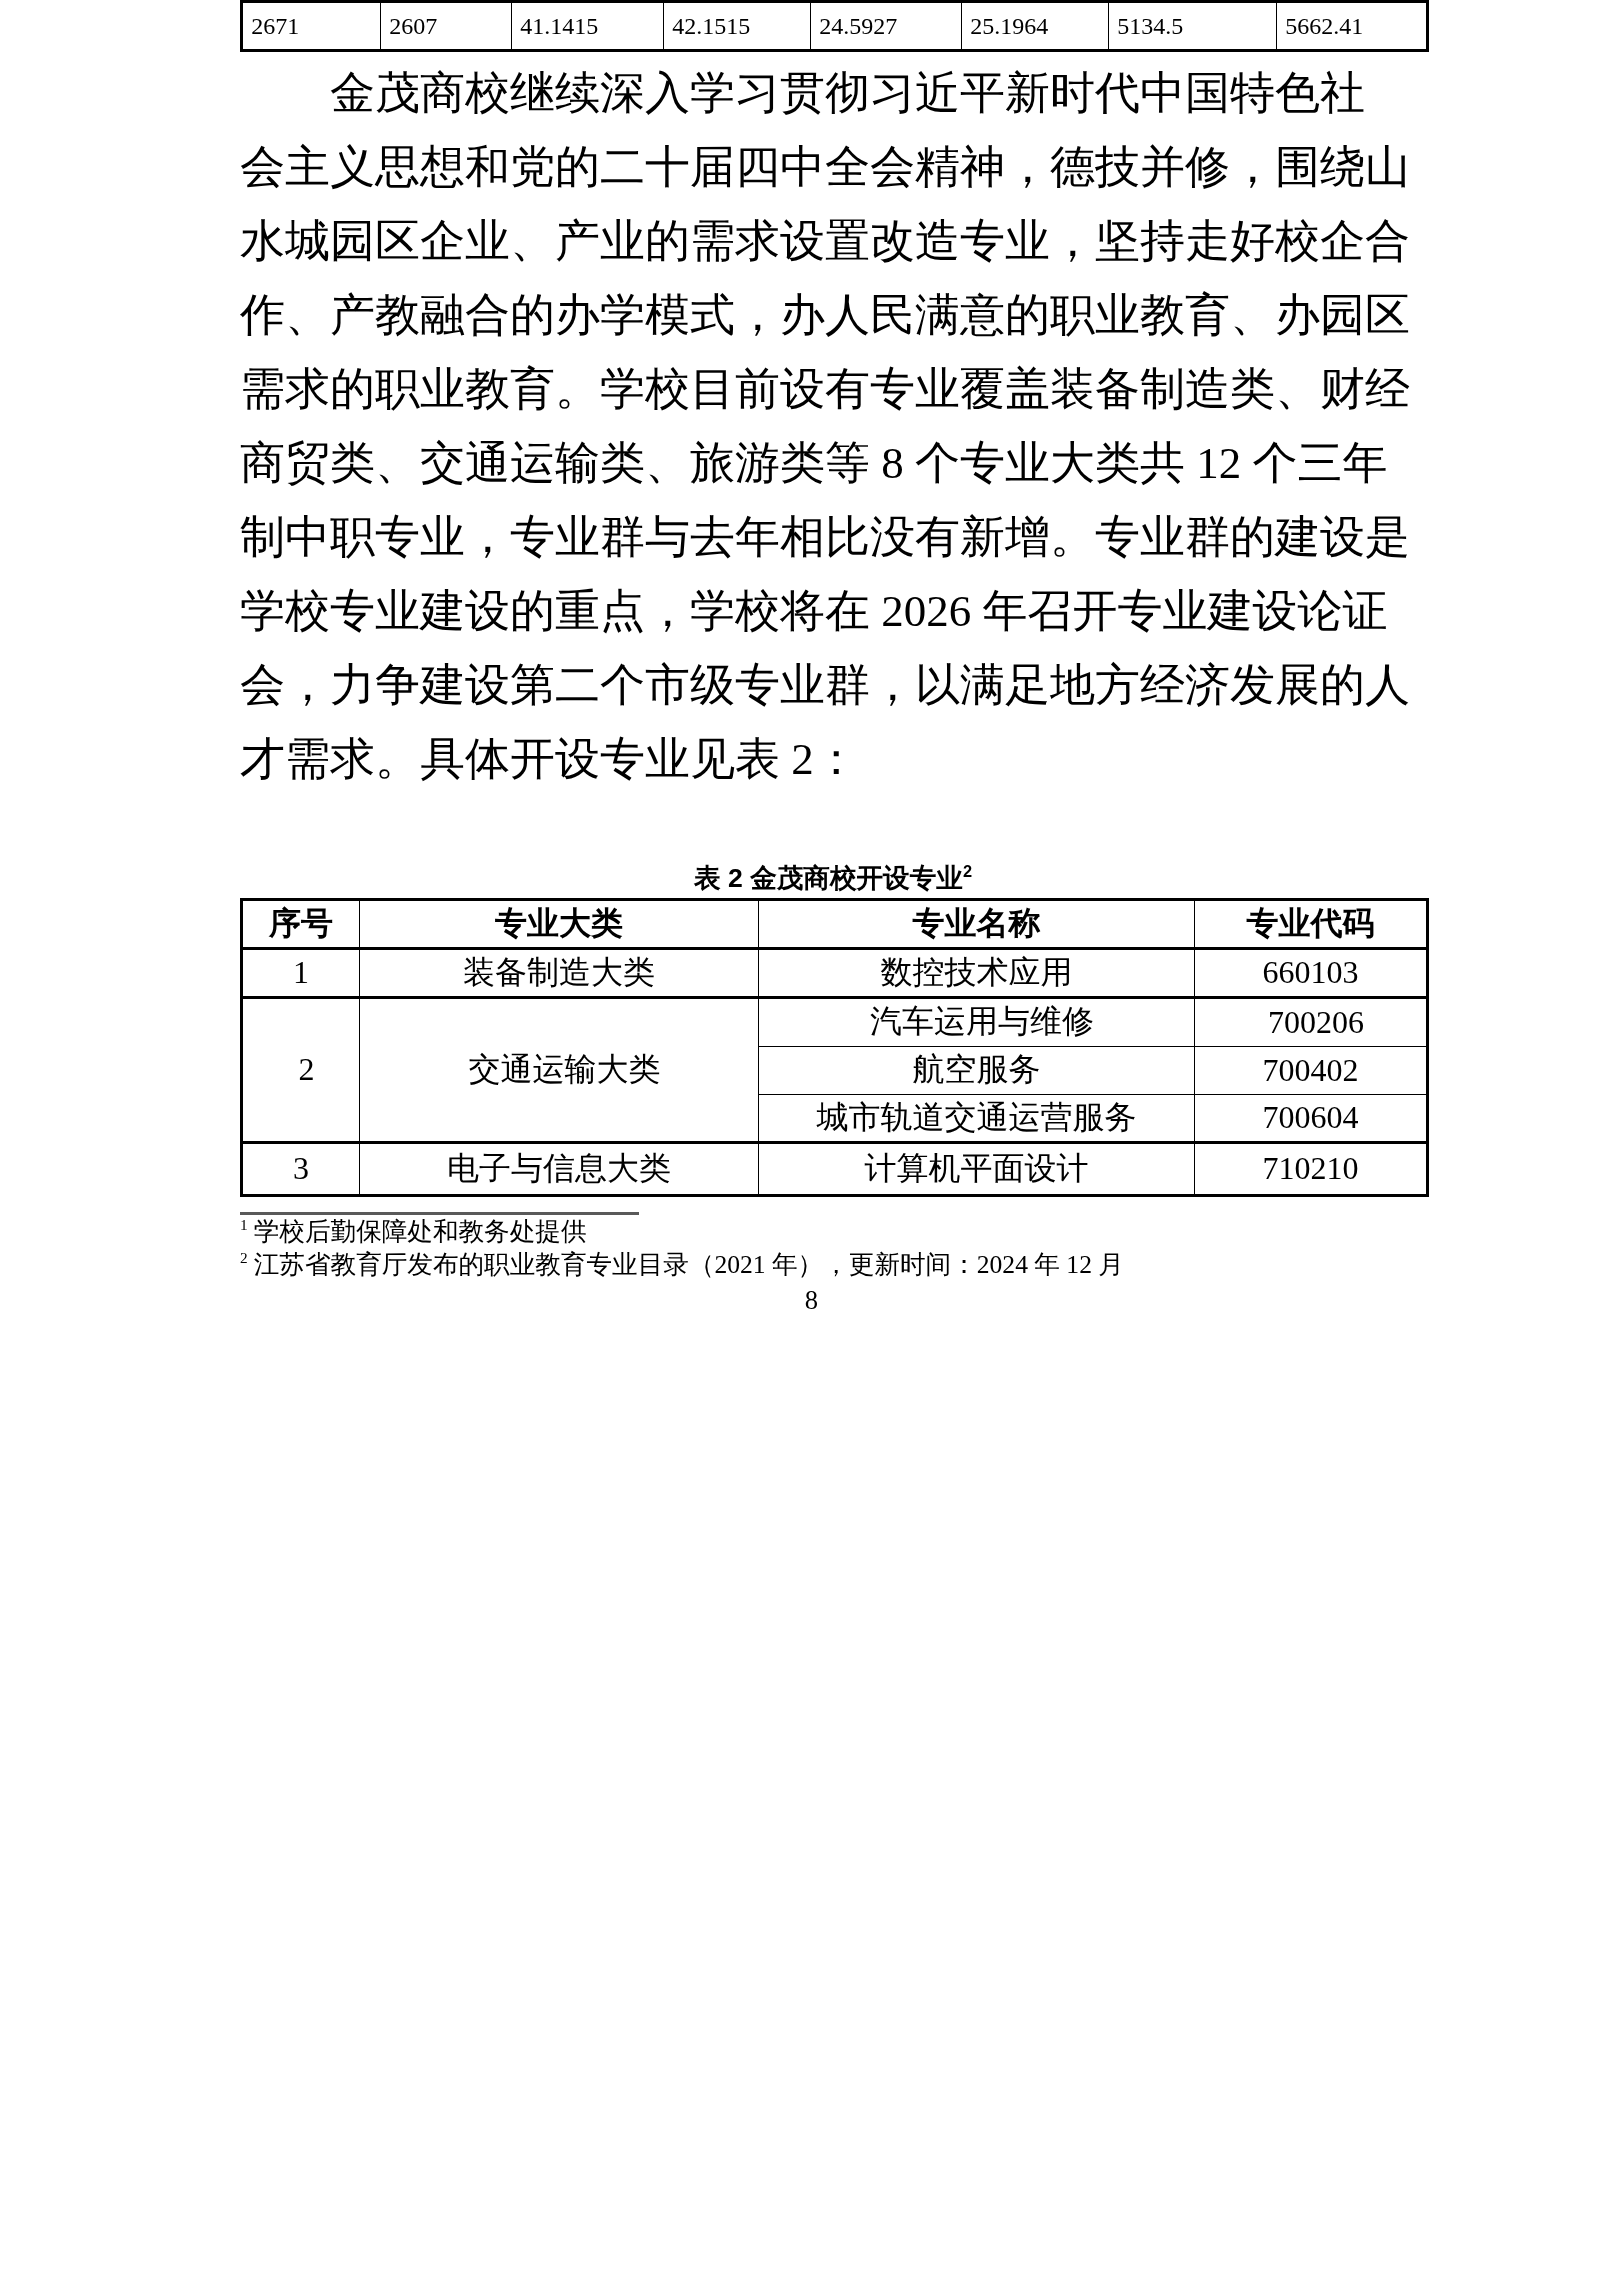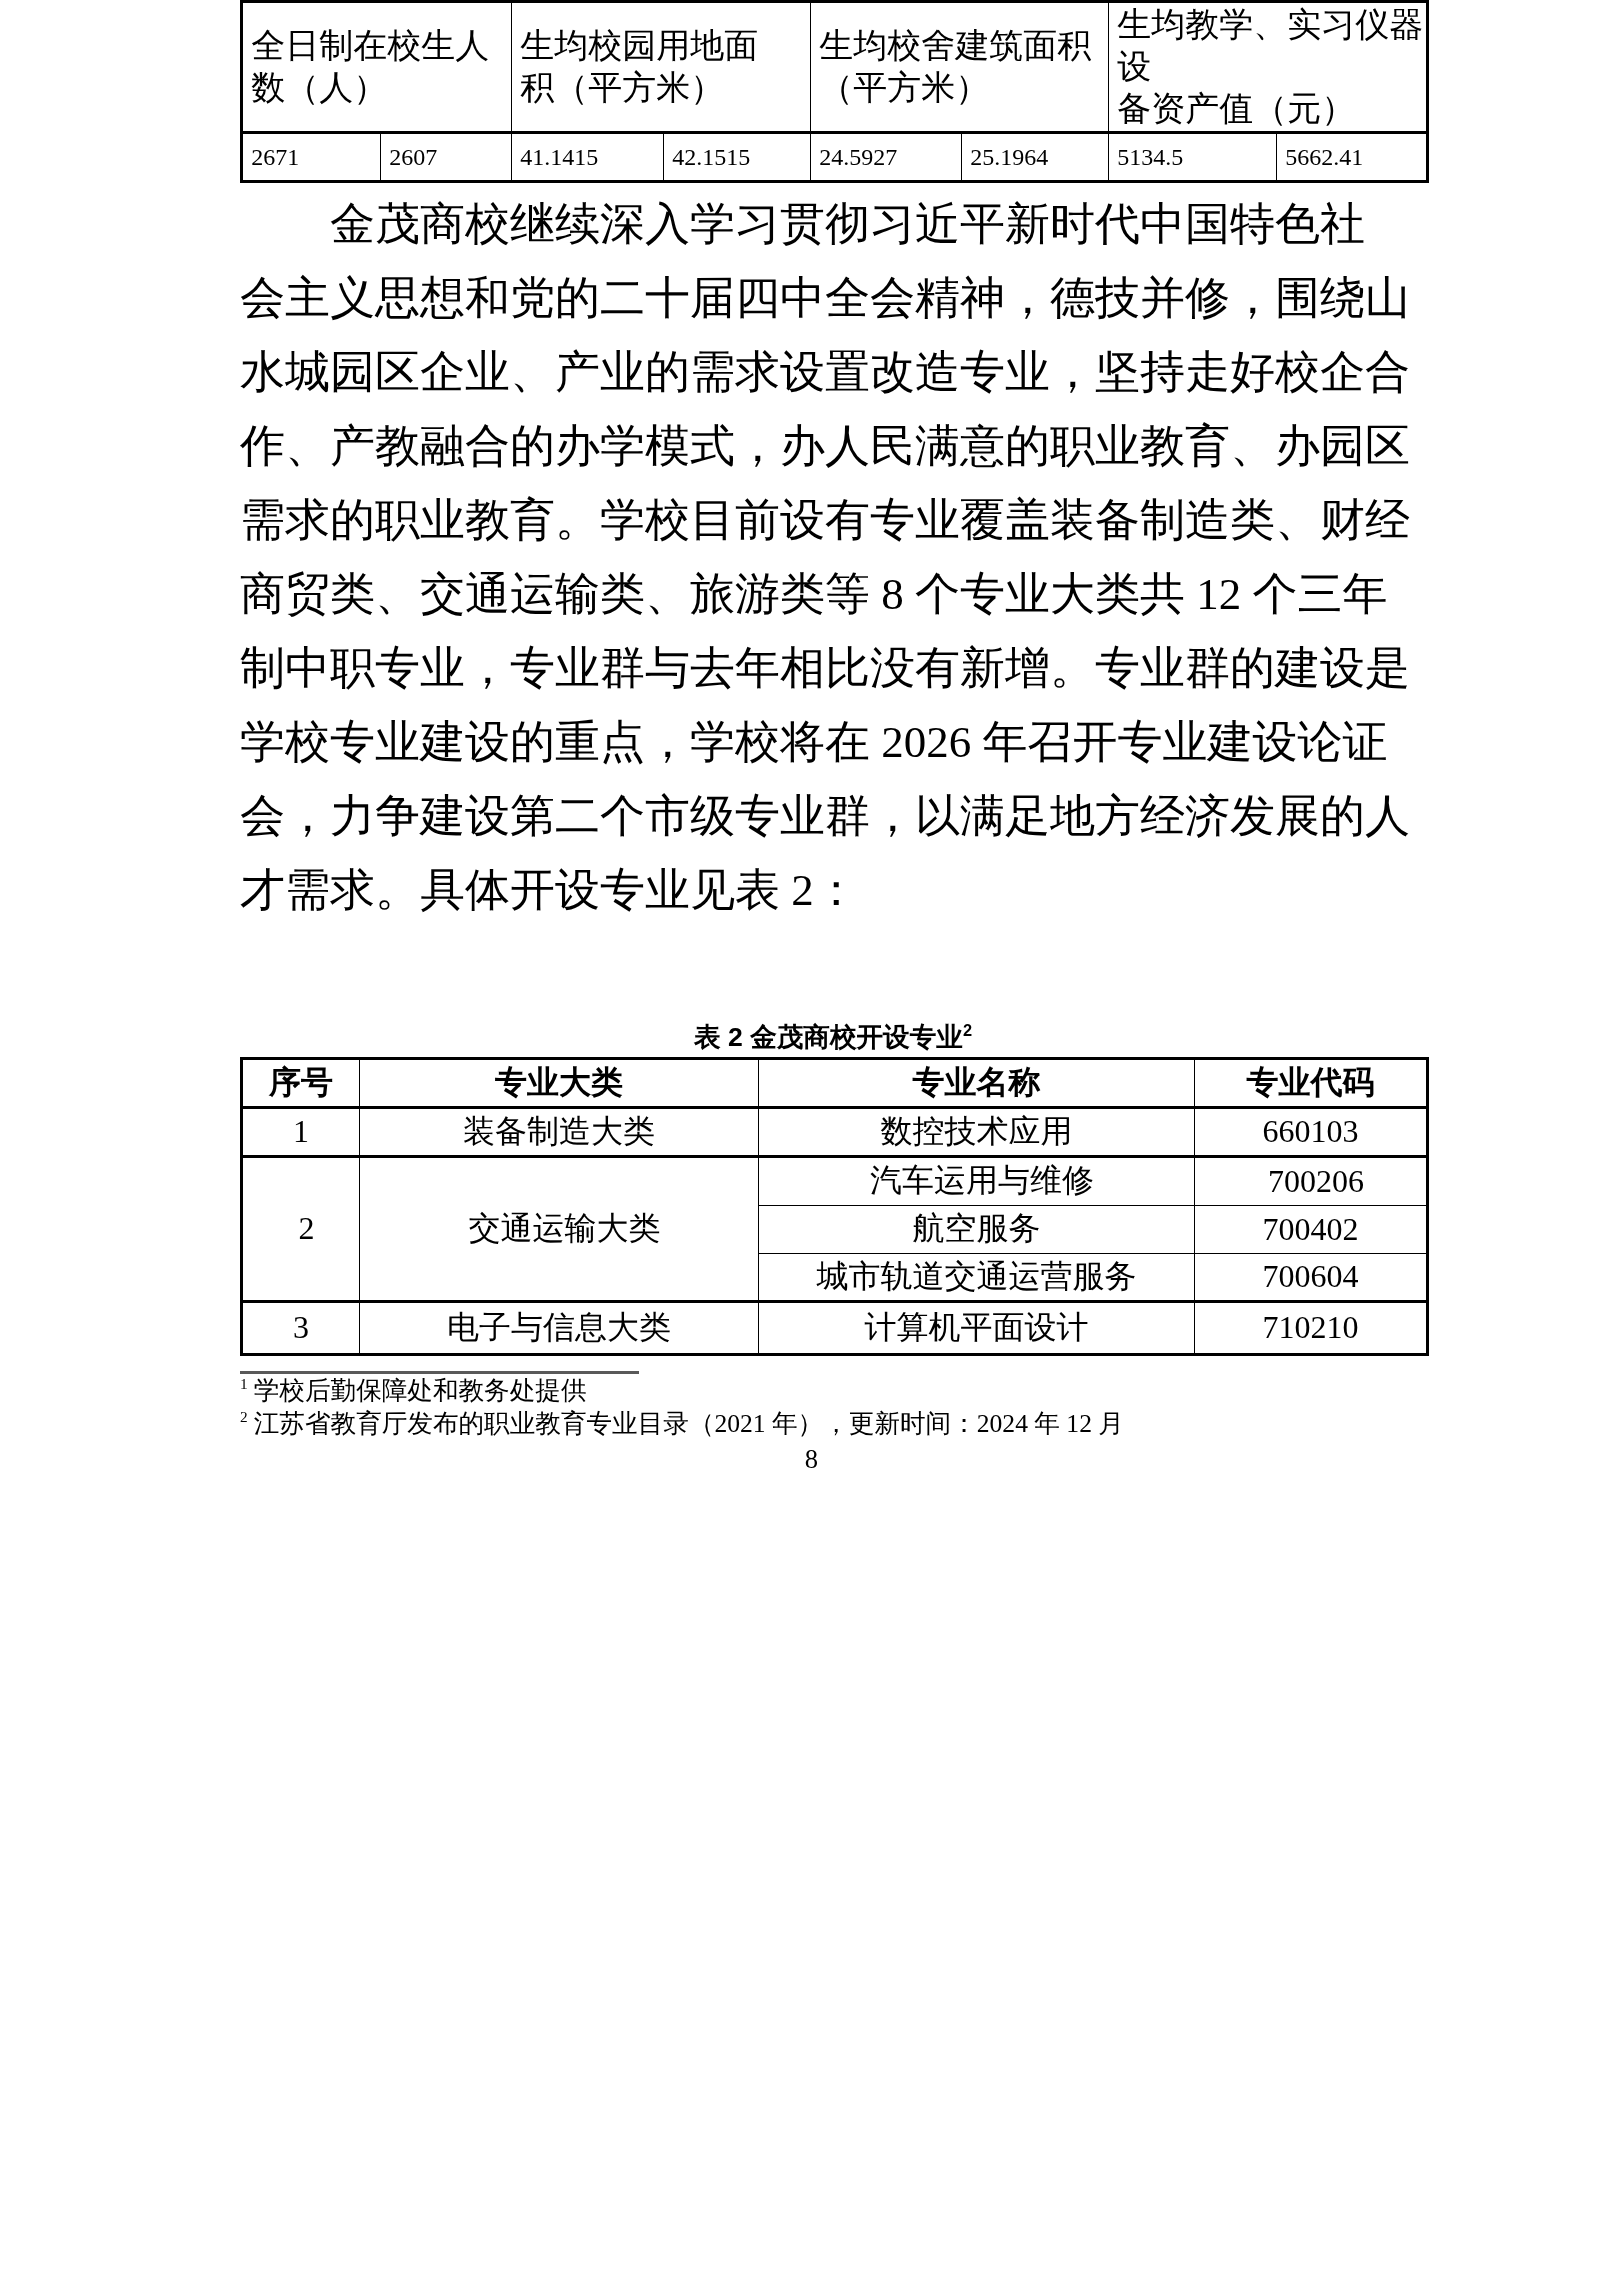--- a/index.html
+++ b/index.html
@@ -17,21 +17,21 @@
   .para-top { margin-top: 196px; font-size: 45px; line-height: 87px; }
   .para-body { margin-top: 4.1px; font-size: 45px; line-height: 74px; text-indent: 90px; }
 
   .tbl-caption {
     font-family: "Liberation Sans", "DejaVu Sans", sans-serif;
     font-weight: bold;
     font-size: 26.6px; line-height: 32px;
     text-align: center;
   }
   .cap1 { margin-top: 4.1px; }
-  .cap2 { margin-top: 94px; }
+  .cap2 { margin-top: 66px; }
   .capsup { font-size: 16.4px; vertical-align: super; line-height: 0; }
 
   table { border-collapse: collapse; table-layout: fixed; width: 1186px; }
   .t1 { margin-top: 0; border: 3.6px solid #000; }
   .t1 td { border: 1.5px solid #000; vertical-align: middle; padding-left: 8.2px; white-space: pre-line; }
   .t1h td { height: 89px; font-size: 34px; line-height: 42px; }
   .t1y td { height: 82px; font-size: 32px; line-height: 41px; }
   .t1d td { height: 44px;  font-size: 24px; border-top: 3.1px solid #000; }
 
   .sec {
@@ -75,30 +75,20 @@
         <col style="width:139px">
           <col style="width:131px">
         <col style="width:152px">
           <col style="width:147px">
         <col style="width:151px">
           <col style="width:147px">
         <col style="width:168px">
           <col style="width:151px">
       </colgroup>
       <tbody>
-          <tr class="t1h">
-        <td colspan="2">全日制在校生人
-数（人）</td>
-        <td colspan="2">生均校园用地面
-积（平方米）</td>
-        <td colspan="2">生均校舍建筑面积
-（平方米）</td>
-        <td colspan="2">生均教学、实习仪器设
-备资产值（元）</td>
-      </tr>
       <tr class="t1d">
         <td>2671</td>
         <td>2607</td>
         <td>41.1415</td>
         <td>42.1515</td>
         <td>24.5927</td>
         <td>25.1964</td>
         <td>5134.5</td>
         <td>5662.41</td>
       </tr>

